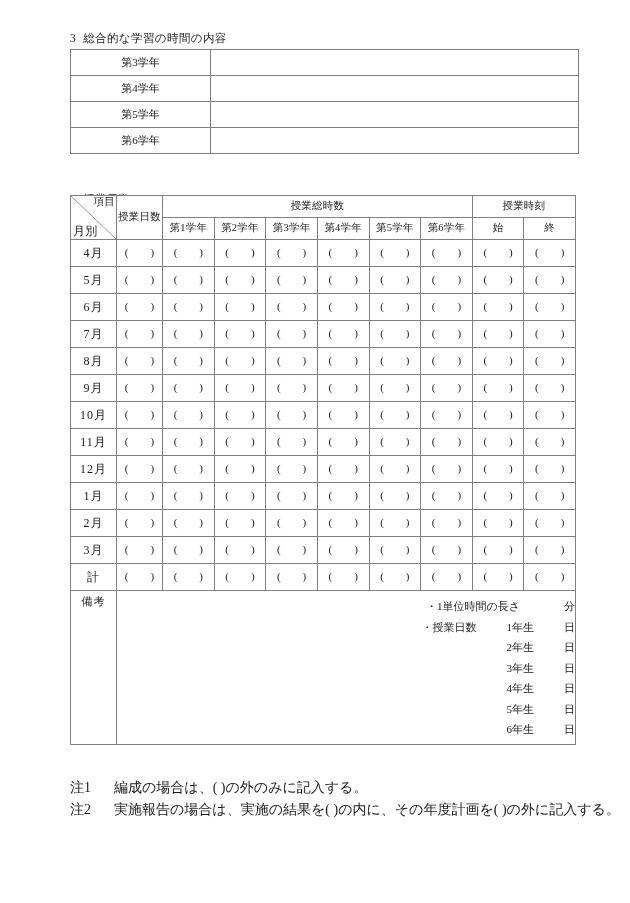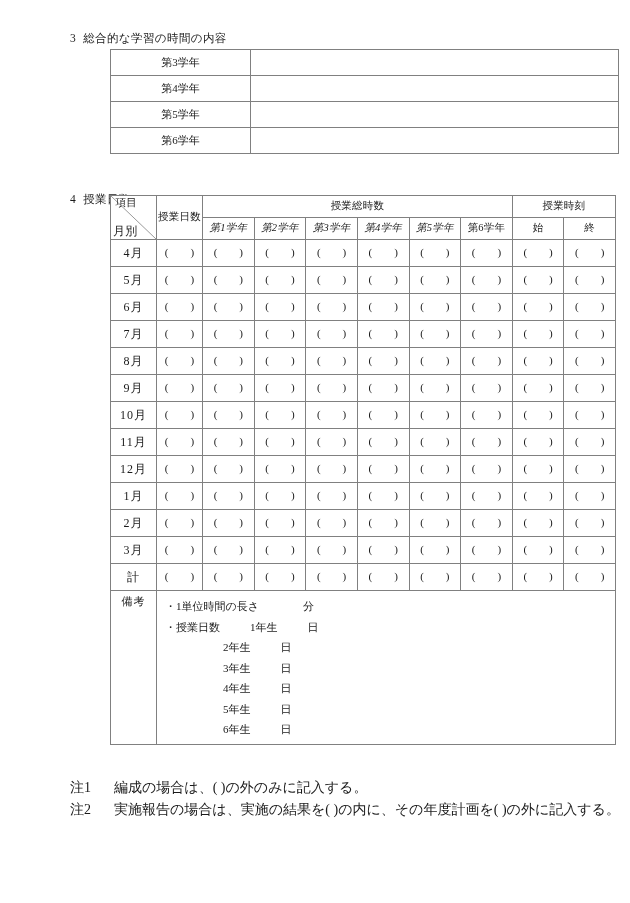--- a/index.html
+++ b/index.html
@@ -40,21 +40,20 @@
   #heading-3 { left: 70px; top: 31px; }
   #heading-4 { left: 70px; top: 178px; margin-top: 14px; }
 
   
   table.form {
     position: absolute;
     border-collapse: collapse;
     table-layout: fixed;
     font-size: 11px;
     color: #1a1a1a;
-    margin-left: 40px;
   }
   table.form td, table.form th {
     border: 1px solid #808080;
     font-weight: normal;
     padding: 0;
     text-align: center;
     vertical-align: middle;
     background: #ffffff;
   }
 
@@ -81,21 +80,21 @@
     width: 506px;
   }
   #table-days td {
     height: 24px;
     line-height: 1;
   }
 
   
   .col-month  { width: 45px; }
   .col-days   { width: 45px; }
-  .col-g      { width: 51px; font-style: italic; }
+  .col-g      { width: 51px; }
   .col-g-last { width: 50px; }
   .col-time   { width: 54px; }
   .col-time2  { width: 57px; }
 
   
   #table-days thead td {
     height: 21px;
     font-size: 10.5px;
     letter-spacing: 0.2px;
   }
@@ -110,24 +109,25 @@
     overflow: hidden;
   }
   .corner .diag {
     position: absolute;
     left: 0; top: 0;
     width: 100%; height: 100%;
     pointer-events: none;
   }
   .corner .lbl-item {
     position: absolute;
-    right: 19px;
+    right: 1px;
     top: 1px;
     font-size: 10.5px;
     line-height: 1.1;
+    font-family: Liberation Mono, monospace;
   }
   .corner .lbl-month {
     position: absolute;
     left: 2px;
     bottom: 1px;
     font-size: 12px;
     line-height: 1.1;
   }
 
   
@@ -164,21 +164,21 @@
   
   #table-days .remark-label {
     vertical-align: top;
     font-size: 11px;
     letter-spacing: 1px;
     padding-top: 5px !important;
     height: 148px;
   }
   #table-days .remark-body {
     vertical-align: top;
-    text-align: left;
+    text-align: right;
     padding: 5px 0 0 8px !important;
   }
   .remark-list {
     font-size: 11px;
     line-height: 20.5px;
   }
   .remark-line {
     white-space: pre;
   }
   .rm-indent { display: inline-block; width: 58px; }

